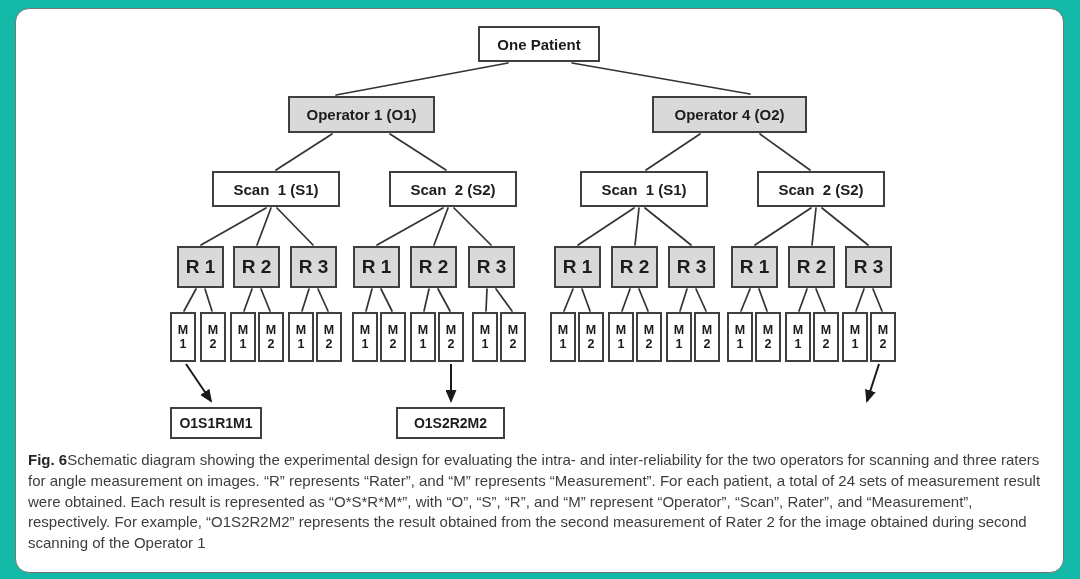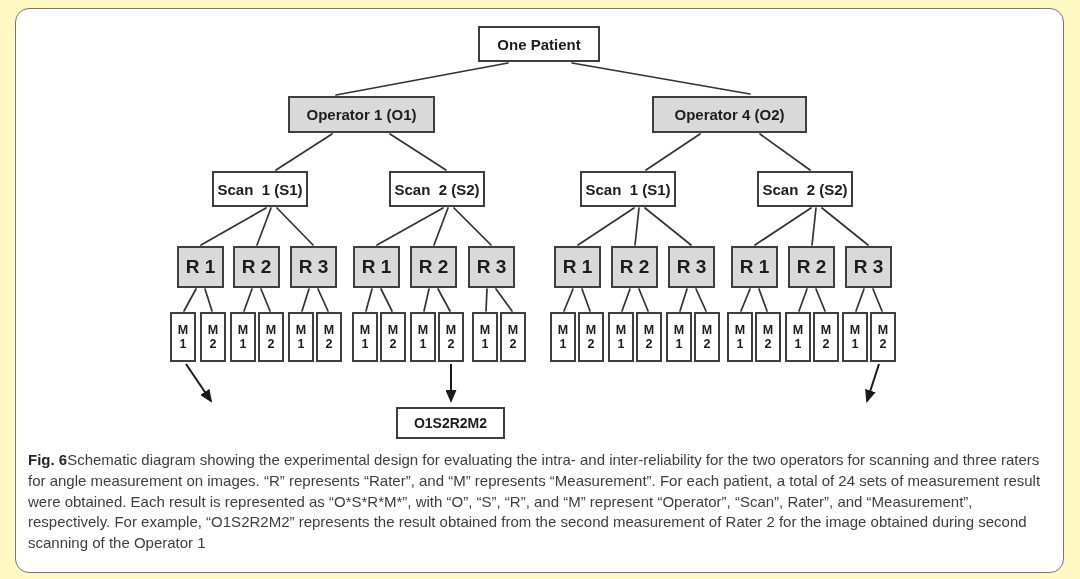--- a/index.html
+++ b/index.html
@@ -1,33 +1,33 @@
 <!DOCTYPE html>
 <html><head>
 <meta charset="utf-8">
 <style>
   html,body{margin:0;padding:0;background:#ffffff;}
   #screen{
-    position:relative;width:1080px;height:579px;background:#fef9c3;
+    position:relative;width:1080px;height:579px;background:#14b8a6;
     font-family:"Liberation Sans",sans-serif;overflow:hidden;
   }
   #panel-border{
     position:absolute;left:15px;top:8px;width:1047px;height:563px;
     border:1.5px solid #767676;border-radius:14px;background:#ffffff;
   }
   svg.lines{position:absolute;left:0;top:0;pointer-events:none;}
   .box{
     position:absolute;box-sizing:border-box;border:2px solid #3f3f3f;background:#ffffff;
     display:flex;align-items:center;justify-content:center;
     font-weight:bold;color:#1c1c1c;white-space:pre;
   }
   .gray{background:#d9d9d9;text-align:right;}
   .root{left:478px;top:26px;width:122px;height:36px;font-size:15px;}
   .op{top:96px;height:37px;font-size:15px;}
-  .s{top:171px;height:36px;width:96px;font-size:15px;}
+  .s{top:171px;height:36px;width:128px;font-size:15px;}
   .r{top:246px;height:42px;width:47px;font-size:19px;}
   .m{top:312px;height:50px;width:26px;flex-direction:column;font-size:12.5px;line-height:14px;}
   .res{top:407px;height:32px;font-size:14px;}
   #caption{
     position:absolute;left:28px;top:450px;width:1025px;
     font-size:15px;line-height:20.8px;color:#3d3d3d;
   }
   #caption .tag{font-weight:bold;color:#262626;margin-right:0;}
 </style>
 </head>
@@ -138,16 +138,17 @@
   <div class="box m" style="left:636px"><span>M</span><span>2</span></div>
   <div class="box m" style="left:666px"><span>M</span><span>1</span></div>
   <div class="box m" style="left:694px"><span>M</span><span>2</span></div>
   <div class="box m" style="left:727px"><span>M</span><span>1</span></div>
   <div class="box m" style="left:755px"><span>M</span><span>2</span></div>
   <div class="box m" style="left:785px"><span>M</span><span>1</span></div>
   <div class="box m" style="left:813px"><span>M</span><span>2</span></div>
   <div class="box m" style="left:842px"><span>M</span><span>1</span></div>
   <div class="box m" style="left:870px"><span>M</span><span>2</span></div>
 
+  <div class="box res" style="left:170px;width:92px">O1S1R1M1</div>
   <div class="box res" style="left:396px;width:109px">O1S2R2M2</div>
 
   <div id="caption"><span class="tag">Fig. 6</span><span>Schematic diagram showing the experimental design for evaluating the intra- and inter-reliability for the two operators for scanning and three raters for angle measurement on images. “R” represents “Rater”, and “M” represents “Measurement”. For each patient, a total of 24 sets of measurement result were obtained. Each result is represented as “O*S*R*M*”, with “O”, “S”, “R”, and “M” represent “Operator”, “Scan”, Rater”, and “Measurement”, respectively. For example, “O1S2R2M2” represents the result obtained from the second measurement of Rater 2 for the image obtained during second scanning of the Operator 1</span></div>
 </div>
 
 </body></html>

